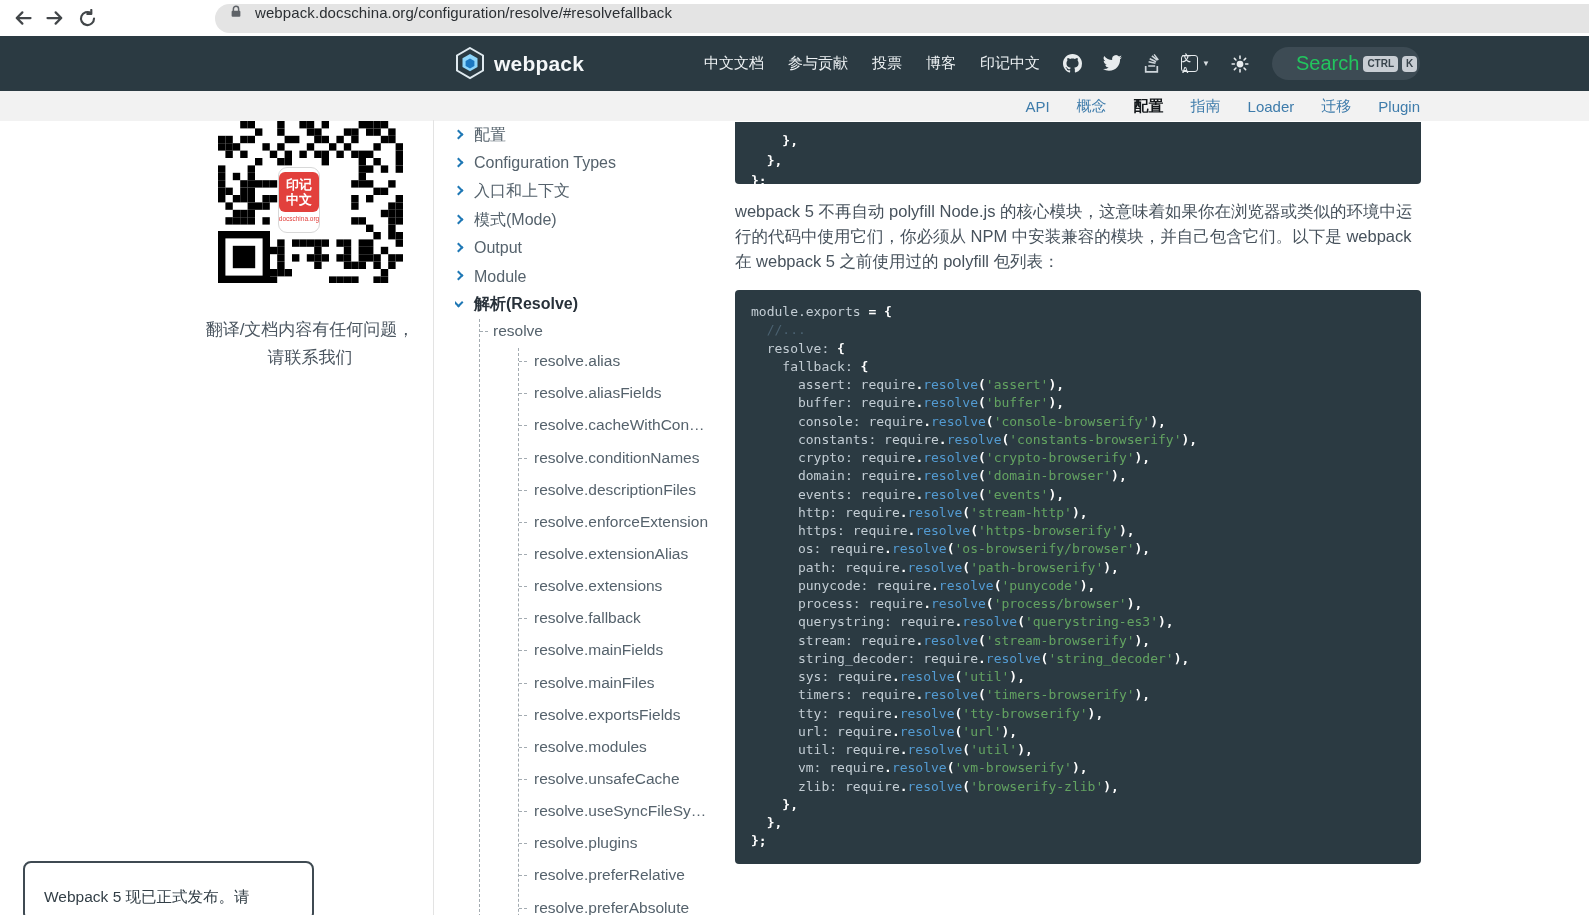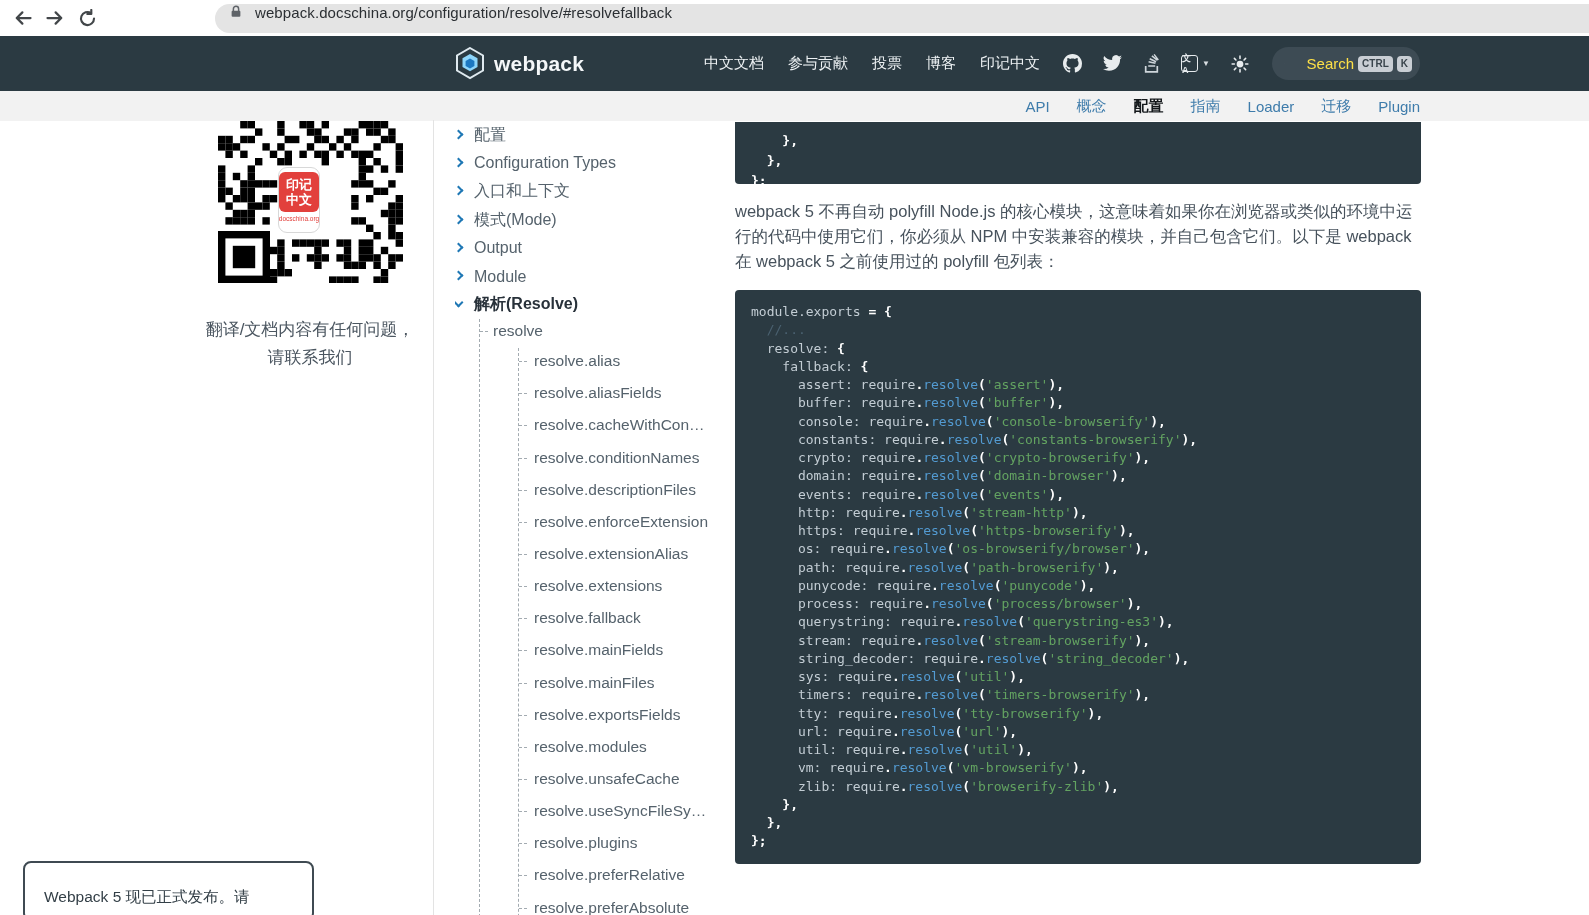--- a/index.html
+++ b/index.html
@@ -17,21 +17,21 @@
   .hdr { position:absolute; left:0; top:36px; width:1589px; height:55px; background:#2b3a42; display:flex; align-items:center; }
   .logo-wrap { position:absolute; left:455px; top:0; height:55px; display:flex; align-items:center; gap:9px; }
   .logo-title { color:#f4f7f9; font-size:21px; font-weight:600; letter-spacing:.2px; }
   .hdr-right { position:absolute; right:169px; top:0; height:55px; display:flex; align-items:center; gap:23px; }
   .nav-link { color:#eef2f4; font-size:15px; text-decoration:none; cursor:pointer; white-space:nowrap; }
   .hdr-icons { display:flex; align-items:center; gap:21px; }
   .hicon { display:flex; align-items:center; cursor:pointer; }
   .lang-box { width:17px; height:17px; border:1.5px solid #e7ebee; border-radius:3px; color:#e7ebee; font-size:9px; display:flex; align-items:center; justify-content:center; font-weight:bold; }
   .caret { color:#d9dee2; font-size:8px; margin-left:4px; }
   .search-pill { width:148px; height:33px; background:#3d4b54; border-radius:17px; display:flex; align-items:center; padding:0 8px 0 12px; cursor:text; }
-  .search-label { color:#fde047; font-size:15px; margin-left:22px; flex:1; }
+  .search-label { color:#22c55e; font-size:20px; margin-left:12px; flex:1; }
   .kbd { background:#c9ced4; color:#39444c; border-radius:4px; font-size:10px; font-weight:bold; padding:3px 4px; margin-left:4px; line-height:1; }
 
   
   .subnav { position:absolute; left:0; top:91px; width:1589px; height:30px; background:#f2f2f2; display:flex; align-items:center; justify-content:flex-end; gap:27px; padding-right:169px; }
   .subnav-link { color:#3e7cab; font-size:15px; text-decoration:none; cursor:pointer; }
   .subnav-link.active { color:#14181b; font-weight:bold; }
 
   
   .qr-wrap { position:absolute; left:218px; top:121px; width:185px; height:162px; overflow:hidden; }
   .qr-logo-card { position:absolute; left:60px; top:46px; width:42px; height:66px; background:#fff; border:1px solid #d8d8d8; border-radius:9px; display:flex; flex-direction:column; align-items:center; padding-top:4px; }

